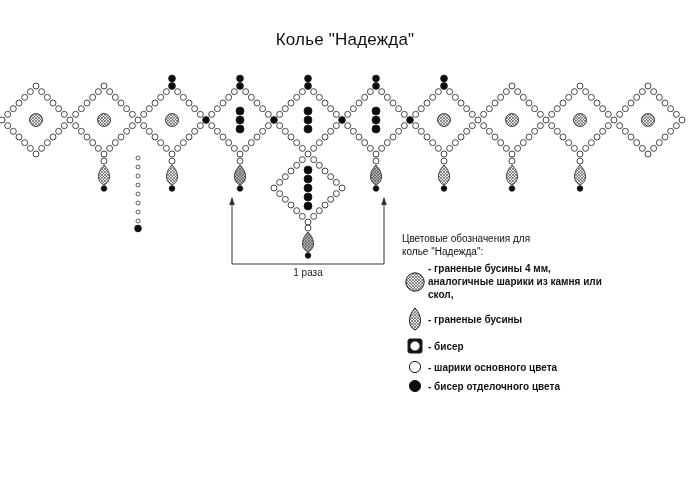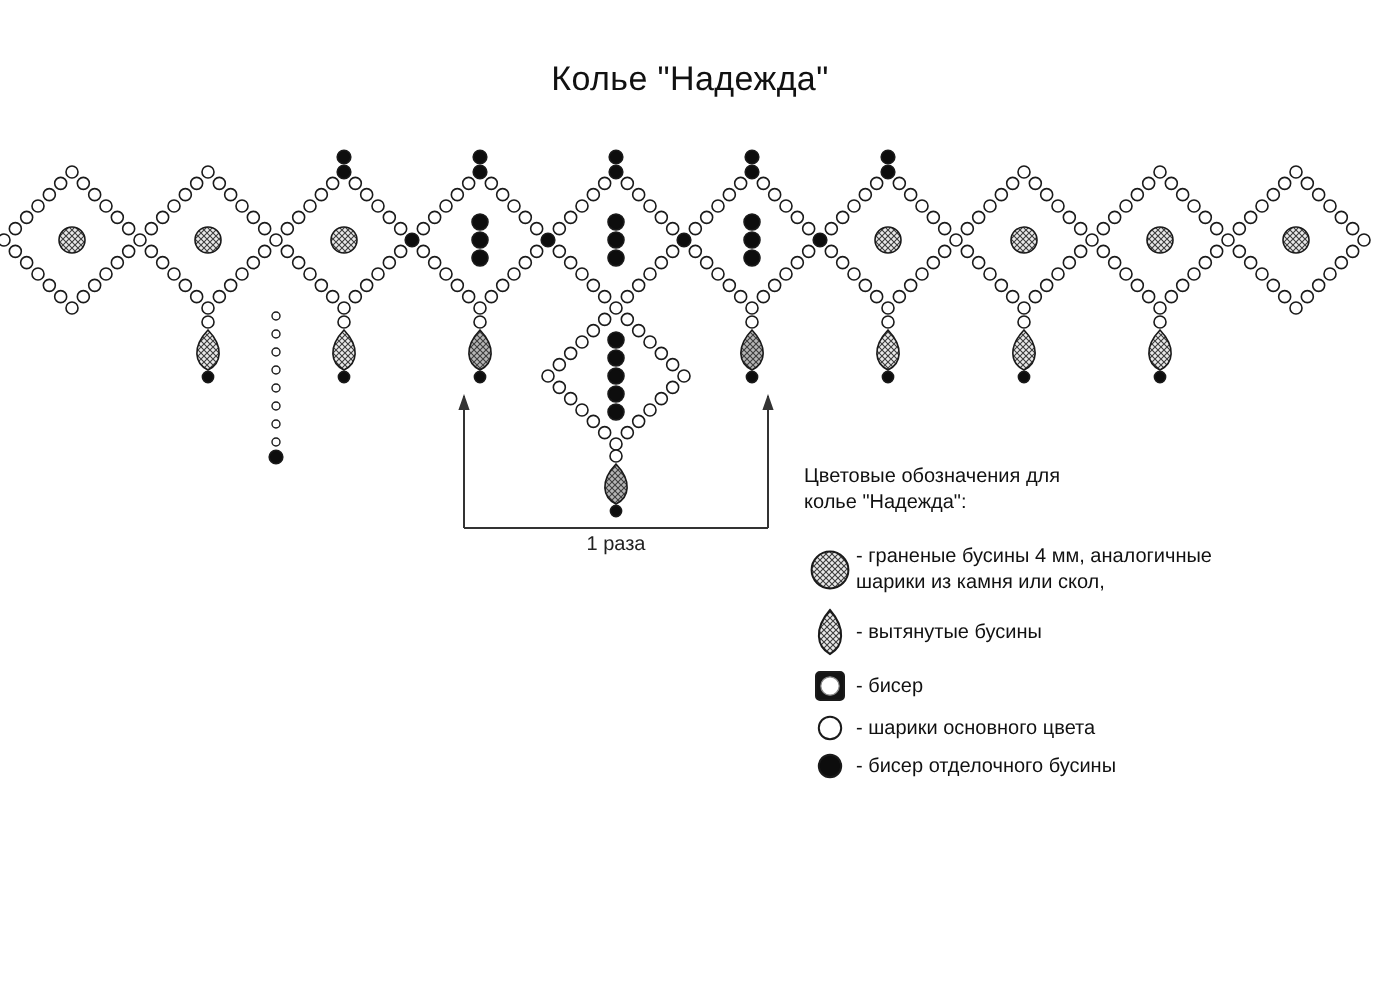--- a/index.html
+++ b/index.html
@@ -13,22 +13,22 @@
   }
   #necklace-svg{position:absolute;left:0;top:58px;}
   .repeat-label{
     position:absolute;top:267px;left:258px;width:100px;text-align:center;
     font-size:10px;color:#222;
   }
   .legend{
     position:absolute;left:402px;top:232px;width:215px;
     font-size:10px;line-height:1.3;color:#111;
   }
-  .legend-heading{width:152px;margin-bottom:14px;}
-  .legend-item{display:flex;align-items:center;margin-bottom:5px;}
+  .legend-heading{width:152px;margin-bottom:4px;}
+  .legend-item{display:flex;align-items:center;margin-bottom:5px;font-weight:bold;}
   .legend-icon{width:26px;flex:0 0 26px;display:flex;justify-content:center;align-items:center;}
   .legend-text{flex:1;max-width:178px;}
 </style>
 </head>
 <body>
 
 <div class="page">
 
   <h1 class="title">Колье "Надежда"</h1>
 
@@ -394,21 +394,21 @@
           <svg width="18" height="26" viewBox="0 0 18 26">
             <defs>
               <pattern id="h4" width="3" height="3" patternUnits="userSpaceOnUse">
                 <rect width="3" height="3" fill="#e9e9e9"></rect>
                 <path d="M0 0L3 3M3 0L0 3" stroke="#3c3c3c" stroke-width="0.55" fill="none"></path>
               </pattern>
             </defs>
             <path d="M 9 2 C 17.060000000000002 11.24 15.76 20.48 9 24 C 2.24 20.48 0.9399999999999995 11.24 9 2 Z" fill="url(#h4)" stroke="#1a1a1a" stroke-width="1"></path>
           </svg>
         </span>
-      <span class="legend-text">- вытянутые бусины</span>
+      <span class="legend-text">- граненые бусины</span>
     </div>
 
     <div class="legend-item">
       <span class="legend-icon">
           <svg width="18" height="18" viewBox="0 0 18 18">
             <defs></defs>
             <rect x="2" y="2" width="14" height="14" rx="2" fill="#141414" stroke="#1a1a1a" stroke-width="1"></rect>
             <circle cx="9" cy="9" r="4.6" fill="#ffffff" stroke="#888" stroke-width="0.6"></circle>
           </svg>
         </span>
@@ -425,17 +425,17 @@
       <span class="legend-text">- шарики основного цвета</span>
     </div>
 
     <div class="legend-item">
       <span class="legend-icon">
           <svg width="14" height="14" viewBox="0 0 14 14">
             <defs></defs>
             <circle cx="7" cy="7" r="5.6" fill="#0d0d0d" stroke="#1a1a1a" stroke-width="1"></circle>
           </svg>
         </span>
-      <span class="legend-text">- бисер отделочного бусины</span>
+      <span class="legend-text">- бисер отделочного цвета</span>
     </div>
   </div>
 
 </div>
 
 </body></html>

